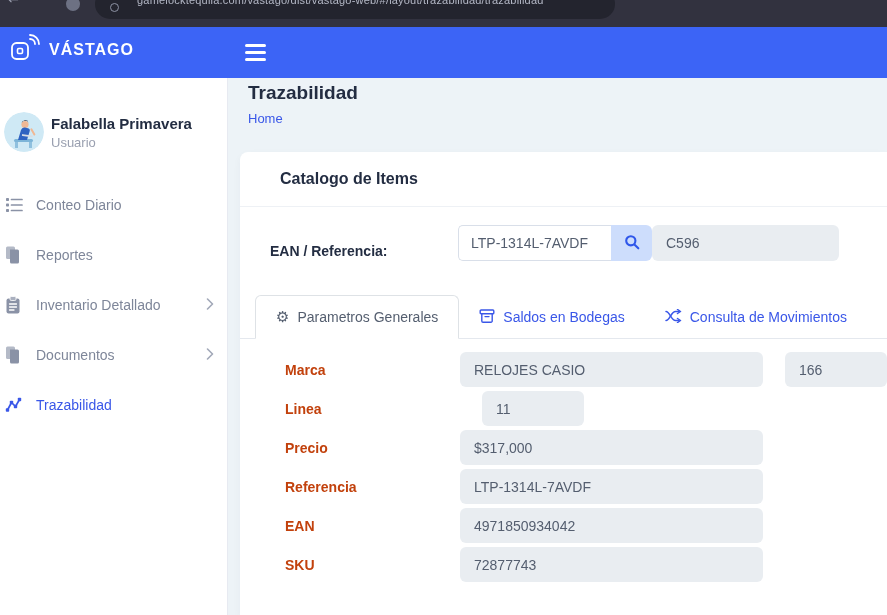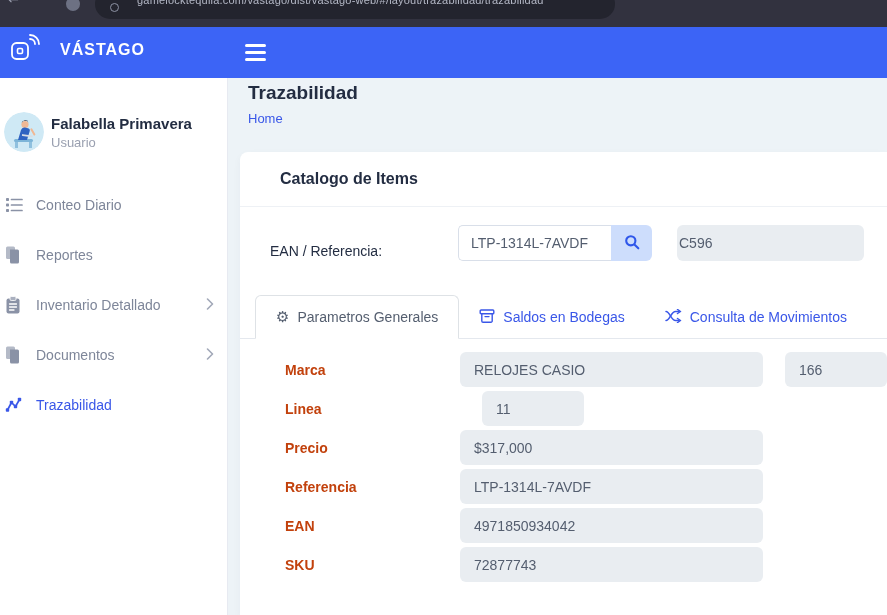--- a/index.html
+++ b/index.html
@@ -37,21 +37,21 @@
   .url {
     position:absolute; left:137px; top:-6px; font-size:11px; line-height:12px;
     color:#b4b8c6; white-space:nowrap; letter-spacing:.2px;
   }
 
   
   .appbar {
     position:absolute; top:19px; left:0; width:887px; height:59px;
     background:#3c64f6; z-index:20;
   }
-  .brand-zone { position:absolute; left:10px; top:15px; display:flex; align-items:center; gap:20px; }
+  .brand-zone { position:absolute; left:10px; top:15px; display:flex; align-items:center; gap:9px; }
   .brand-text { color:#ffffff; font-size:16px; font-weight:bold; letter-spacing:1px; }
   .hamburger { position:absolute; left:245px; top:25px; width:21px; cursor:pointer; }
   .hamburger span { display:block; width:21px; height:2.5px; background:#ffffff; border-radius:2px; margin-bottom:4.5px; }
 
   
   .sidebar {
     position:absolute; top:78px; left:0; width:228px; height:537px;
     background:#ffffff; border-right:1px solid #e7eaf1; z-index:10;
   }
   .profile { position:absolute; top:34px; left:4px; display:flex; align-items:center; gap:7px; }
@@ -79,33 +79,33 @@
 
   .card {
     position:absolute; left:240px; top:152px; width:647px; height:463px;
     background:#ffffff; border-radius:8px 0 0 0;
     box-shadow:0 3px 8px rgba(40,50,80,.04);
   }
   .card-head { height:55px; border-bottom:1px solid #eef1f5; display:flex; align-items:center; padding-left:40px; }
   .card-title { font-size:16px; font-weight:bold; color:#232d42; }
 
   .search-row { position:absolute; top:73px; left:0; width:647px; height:36px; display:flex; align-items:center; }
-  .search-label { width:218px; padding-left:30px; font-size:14px; font-weight:normal; color:#232d42;margin-top:16px; }
+  .search-label { width:218px; padding-left:30px; font-size:14px; font-weight:bold; color:#232d42;margin-top:16px; }
   .ean-input {
     width:153px; height:36px; border:1px solid #d9dfe9; border-right:none;
     border-radius:5px 0 0 5px; padding:0 12px; font-size:14px; color:#545e6f;
     font-family:"Liberation Sans", sans-serif; outline:none; background:#fff;
   }
   .search-btn {
     width:41px; height:36px; background:#cdddfc; border:none; border-radius:0 6px 6px 0;
     display:flex; align-items:center; justify-content:center; cursor:pointer;
   }
   .code-field {
-    margin-left:25px; width:187px; height:36px; background:#e9edf1; border-radius:6px;
-    display:flex; align-items:center; padding-left:2px; font-size:14px; color:#545e6f;
+    width:187px; height:36px; background:#e9edf1; border-radius:6px;
+    display:flex; align-items:center; padding-left:14px; font-size:14px; color:#545e6f;
   }
 
   .tabs { position:absolute; top:143px; left:0; width:647px; height:44px; border-bottom:1px solid #e4e8ee; display:flex; padding-left:15px; }
   .tab {
     height:44px; display:flex; align-items:center; gap:8px; padding:0 20px;
     font-size:14px; color:#3a57e8; cursor:pointer; margin-bottom:-1px;
     white-space:nowrap;
   }
   .tab.active {
     background:#fff; border:1px solid #dee2e6; border-bottom:1px solid #ffffff;

